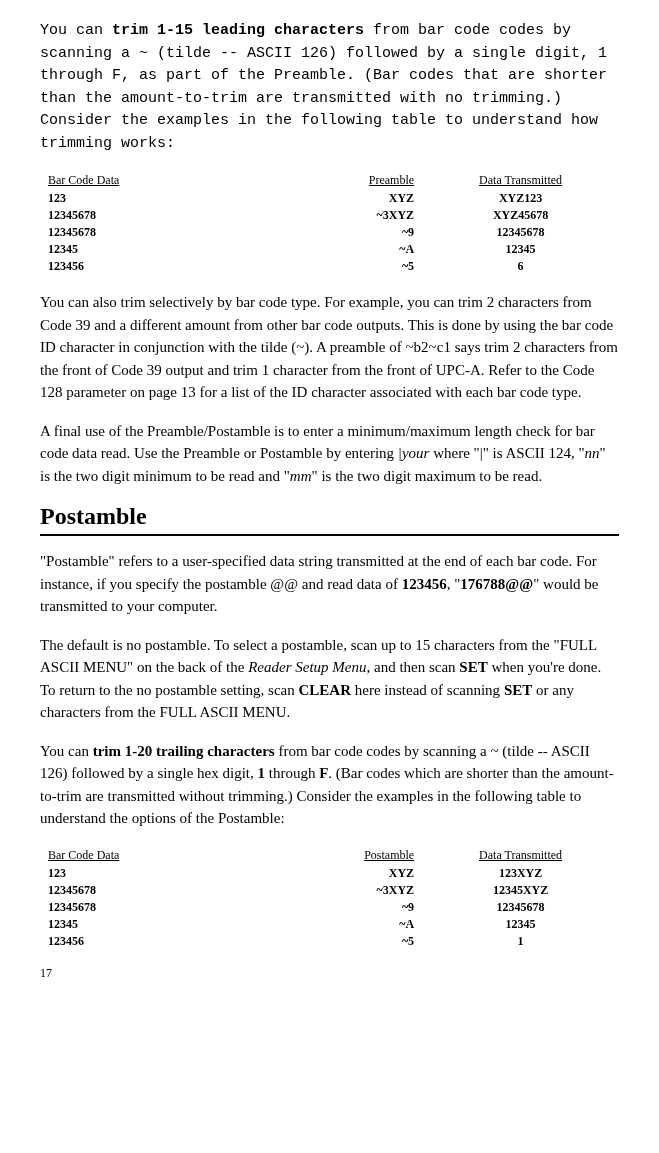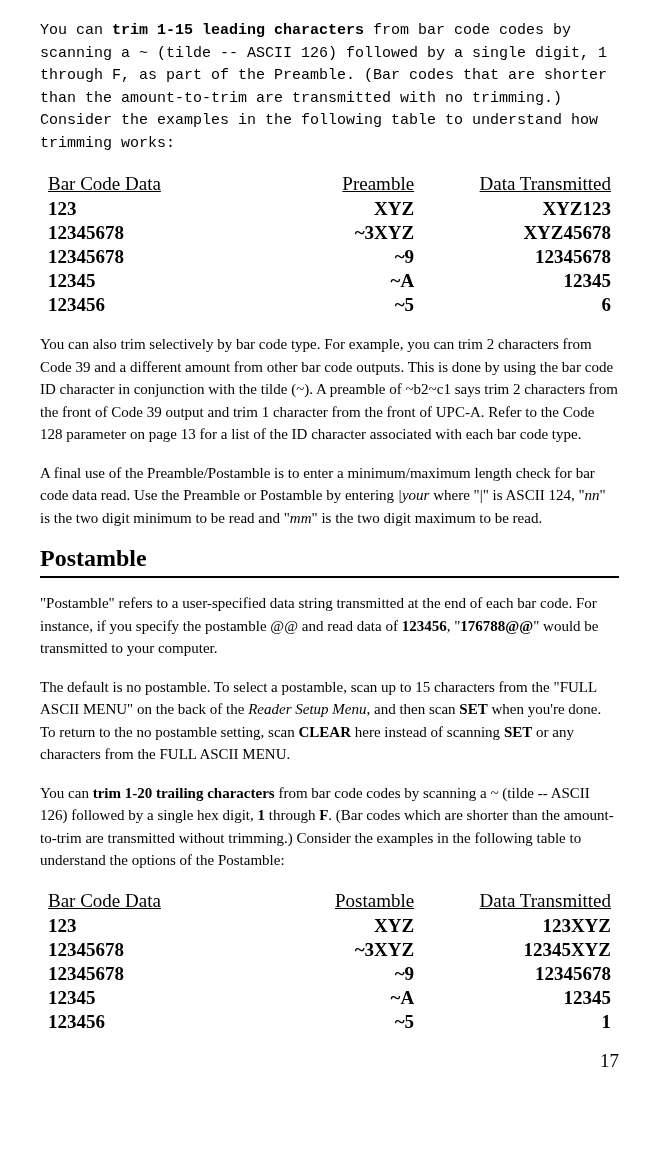--- a/index.html
+++ b/index.html
@@ -21,21 +21,21 @@
     .intro-text {
       line-height: 1.5;
       margin-bottom: 16px;
       font-family: Liberation Mono, monospace;
     }
 
     .data-table {
       width: 100%;
       border-collapse: collapse;
       margin-bottom: 16px;
-      font-size: 19px;
+      font-size: 12px;
       margin-top: 8px;
     }
 
     .data-table th {
       text-decoration: underline;
       font-weight: normal;
       padding: 2px 8px;
     }
 
     .data-table td {
@@ -47,42 +47,42 @@
       text-align: left;
       width: 33%;
     }
 
     .data-table .col-preamble {
       text-align: right;
       width: 33%;
     }
 
     .data-table .col-transmitted {
-      text-align: right;
+      text-align: center;
       width: 34%;
     }
 
     .section-text {
       line-height: 1.5;
       margin-bottom: 16px;
     }
 
     .postamble-heading {
       font-size: 24px;
       font-weight: bold;
       border-bottom: 2px solid #000;
       padding-bottom: 4px;
       margin-top: 10px;
       margin-bottom: 14px;
     }
 
     .page-number {
-      text-align: right;
+      text-align: left;
       margin-top: 8px;
-      font-size: 19px;
+      font-size: 12px;
     }
 
     .table-wrapper {
       margin: 10px 0 16px 0;
     }
   </style>
 </head>
 <body>
 
 <p class="intro-text">

